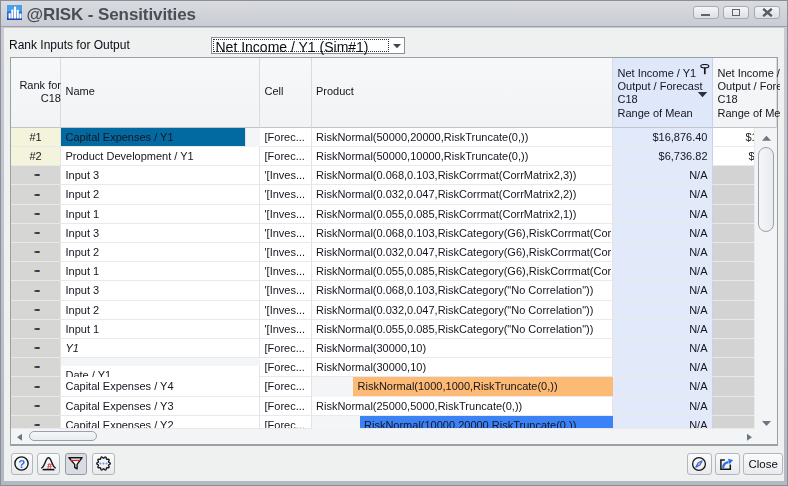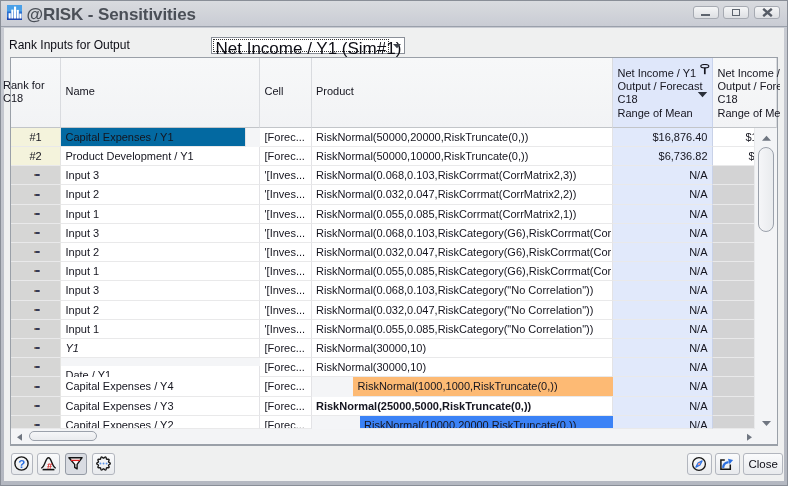--- a/index.html
+++ b/index.html
@@ -9,21 +9,21 @@
   background:linear-gradient(#c9ccd3,#b4b8c1);}
 .titlebar{left:1px;top:1px;width:786px;height:26px;
   background:linear-gradient(#d9dbdf,#c9ccd4);border-bottom:1px solid #9aa0ab;}
 .title{left:26.5px;top:5px;font-size:17px;font-weight:bold;color:#4a4f57;letter-spacing:-0.1px;}
 .winbtn{top:6px;height:13px;border:1px solid #a6aab2;border-radius:3px;
   background:linear-gradient(#f5f6f7,#dddfe3);}
 .content{left:4px;top:28px;width:780px;height:453px;background:#eff0f0;}
 .lbl{font-size:12px;color:#0d0d15;}
 
 .combo{left:210.5px;top:36.5px;width:194.5px;height:17.5px;background:#fff;border:1px solid #8a8f98;}
-.combo .txt{left:4px;top:1.5px;font-size:17px;color:#0d0d15;}
+.combo .txt{left:4px;top:1.5px;font-size:14px;color:#0d0d15;}
 .combo .focus{left:1px;top:1px;width:176px;height:13.5px;border:1px dotted #333;}
 
 .grid{left:10px;top:56.5px;width:768px;height:389px;border:1px solid #9aa0a8;border-bottom-width:2px;background:#f4f5f7;}
 .hdr{background:linear-gradient(#f7f8f9,#f2f3f5);border-right:1px solid #d9dbdf;border-bottom:1px solid #c2c5c9;}
 .hdrblue{background:#dfe7fa;border-right:1px solid #c9d3ec;border-bottom:1px solid #c2c5c9;}
 .htext{font-size:11px;color:#15151f;line-height:13.2px;}
 .cell{font-size:11px;color:#15151f;line-height:18.2px;white-space:pre;overflow:hidden;}
 .rowline{border-bottom:1px solid #e9e9ea;}
 .vline{border-right:1px solid #e3e3e6;}
 .rank-y{background:#f4f3dc;}
@@ -69,21 +69,21 @@
         <path d="M3,6 L11,6 L7,10.2 Z" fill="#40454d"></path>
       </svg></div>
   </div>
 <div class="abs grid"></div>
 <div class="abs hdr" style="left:11.0px;top:57.5px;width:50.0px;height:70.3px;"></div>
 <div class="abs hdr" style="left:61px;top:57.5px;width:199px;height:70.3px;"></div>
 <div class="abs hdr" style="left:260px;top:57.5px;width:51.5px;height:70.3px;"></div>
 <div class="abs hdr" style="left:311.5px;top:57.5px;width:301.5px;height:70.3px;"></div>
 <div class="abs hdrblue" style="left:613px;top:57.5px;width:100px;height:70.3px;"></div>
 <div class="abs hdr" style="left:713px;top:57.5px;width:64.0px;height:70.3px;"></div>
-<div class="abs htext" style="left:3px;top:78.5px;width:50.0px;text-align:left;">Rank for<br>C18</div>
+<div class="abs htext" style="left:11.0px;top:78.5px;width:50.0px;text-align:right;">Rank for<br>C18</div>
 <div class="abs htext" style="left:65.5px;top:85px;">Name</div>
 <div class="abs htext" style="left:264.5px;top:85px;">Cell</div>
 <div class="abs htext" style="left:316.0px;top:85px;">Product</div>
 <div class="abs htext" style="left:617.5px;top:67px;width:96px;overflow:hidden;white-space:nowrap;">Net Income / Y1<br>Output / Forecast<br>C18<br>Range of Mean</div>
 <div class="abs htext" style="left:717.5px;top:67px;width:62px;overflow:hidden;white-space:nowrap;">Net Income / Y<br>Output / Forec<br>C18<br>Range of Mean</div>
 <div class="abs" style="left:699.5px;top:61px;"><svg width="10" height="11" viewBox="0 0 10 11">
 <ellipse cx="4.8" cy="2.2" rx="4" ry="1.7" fill="none" stroke="#14141e" stroke-width="1.1"></ellipse>
 <line x1="4.8" y1="3.9" x2="4.8" y2="10.2" stroke="#14141e" stroke-width="1.7"></line>
 </svg></div>
 <svg class="abs" style="left:697px;top:90.5px;" width="11" height="7">
@@ -169,21 +169,21 @@
 <div class="abs cell rowline" style="left:713px;top:358.2px;width:41px;height:19.2px;background:#d3d3d4;overflow:hidden;"></div>
 <div class="abs cell rowline rank-g" style="left:11.0px;top:377.4px;width:50.0px;height:19.2px;border-right:1px solid #e4e4e2;"><div class="abs" style="left:22.5px;top:8.2px;width:6.2px;height:2.1px;border-radius:1px;background:linear-gradient(90deg,#9a7048 0%,#75604e 22%,#333a58 40%,#333a58 82%,#46598a 100%);"></div></div>
 <div class="abs cell rowline vline" style="left:61px;top:377.4px;width:199px;height:19.2px;background:#fff;padding-left:4.5px;">Capital Expenses / Y4</div>
 <div class="abs cell rowline vline" style="left:260px;top:377.4px;width:51.5px;height:19.2px;background:#fff;padding-left:4.5px;">[Forec...</div>
 <div class="abs cell rowline vline" style="left:314px;top:377.4px;width:301.5px;height:19.2px;background:#fdba74;padding-left:4.5px;margin-left:39px;">RiskNormal(1000,1000,RiskTruncate(0,))</div>
 <div class="abs cell rowline blue" style="left:613px;top:377.4px;width:100px;height:19.2px;text-align:right;padding-right:4.5px;border-right:1px solid #c9d2e8;">N/A</div>
 <div class="abs cell rowline" style="left:713px;top:377.4px;width:41px;height:19.2px;background:#d3d3d4;overflow:hidden;"></div>
 <div class="abs cell rowline rank-g" style="left:11.0px;top:396.6px;width:50.0px;height:19.2px;border-right:1px solid #e4e4e2;"><div class="abs" style="left:22.5px;top:8.2px;width:6.2px;height:2.1px;border-radius:1px;background:linear-gradient(90deg,#9a7048 0%,#75604e 22%,#333a58 40%,#333a58 82%,#46598a 100%);"></div></div>
 <div class="abs cell rowline vline" style="left:61px;top:396.6px;width:199px;height:19.2px;background:#fff;padding-left:4.5px;">Capital Expenses / Y3</div>
 <div class="abs cell rowline vline" style="left:260px;top:396.6px;width:51.5px;height:19.2px;background:#fff;padding-left:4.5px;">[Forec...</div>
-<div class="abs cell rowline vline" style="left:311.5px;top:396.6px;width:301.5px;height:19.2px;background:#fff;padding-left:4.5px;font-weight:bold;">RiskNormal(25000,5000,RiskTruncate(0,))</div>
+<div class="abs cell rowline vline" style="left:311.5px;top:396.6px;width:301.5px;height:19.2px;background:#fff;padding-left:4.5px;">RiskNormal(25000,5000,RiskTruncate(0,))</div>
 <div class="abs cell rowline blue" style="left:613px;top:396.6px;width:100px;height:19.2px;text-align:right;padding-right:4.5px;border-right:1px solid #c9d2e8;">N/A</div>
 <div class="abs cell rowline" style="left:713px;top:396.6px;width:41px;height:19.2px;background:#d3d3d4;overflow:hidden;"></div>
 <div class="abs cell rowline rank-g" style="left:11.0px;top:415.8px;width:50.0px;height:12.800000000000011px;border-right:1px solid #e4e4e2;overflow:hidden;"><div class="abs" style="left:22.5px;top:8.2px;width:6.2px;height:2.1px;border-radius:1px;background:linear-gradient(90deg,#9a7048 0%,#75604e 22%,#333a58 40%,#333a58 82%,#46598a 100%);"></div></div>
 <div class="abs cell rowline vline" style="left:61px;top:415.8px;width:199px;height:12.800000000000011px;background:#fff;padding-left:4.5px;overflow:hidden;">Capital Expenses / Y2</div>
 <div class="abs cell rowline vline" style="left:260px;top:415.8px;width:51.5px;height:12.800000000000011px;background:#fff;padding-left:4.5px;overflow:hidden;">[Forec...</div>
 <div class="abs cell rowline vline" style="left:311.5px;top:415.8px;width:301.5px;height:12.800000000000011px;background:#3b82f6;padding-left:4.5px;overflow:hidden;margin-left:48px;">RiskNormal(10000,20000,RiskTruncate(0,))</div>
 <div class="abs cell rowline blue" style="left:613px;top:415.8px;width:100px;height:12.800000000000011px;text-align:right;padding-right:4.5px;border-right:1px solid #c9d2e8;overflow:hidden;">N/A</div>
 <div class="abs cell rowline" style="left:713px;top:415.8px;width:41px;height:12.800000000000011px;background:#d3d3d4;overflow:hidden;"></div>
 <div class="abs sbtrack" style="left:754.0px;top:127.8px;width:23.0px;height:300.8px;border-left:1px solid #e8e9eb;"></div>
 <svg class="abs" style="left:761px;top:135px;" width="11" height="7">

